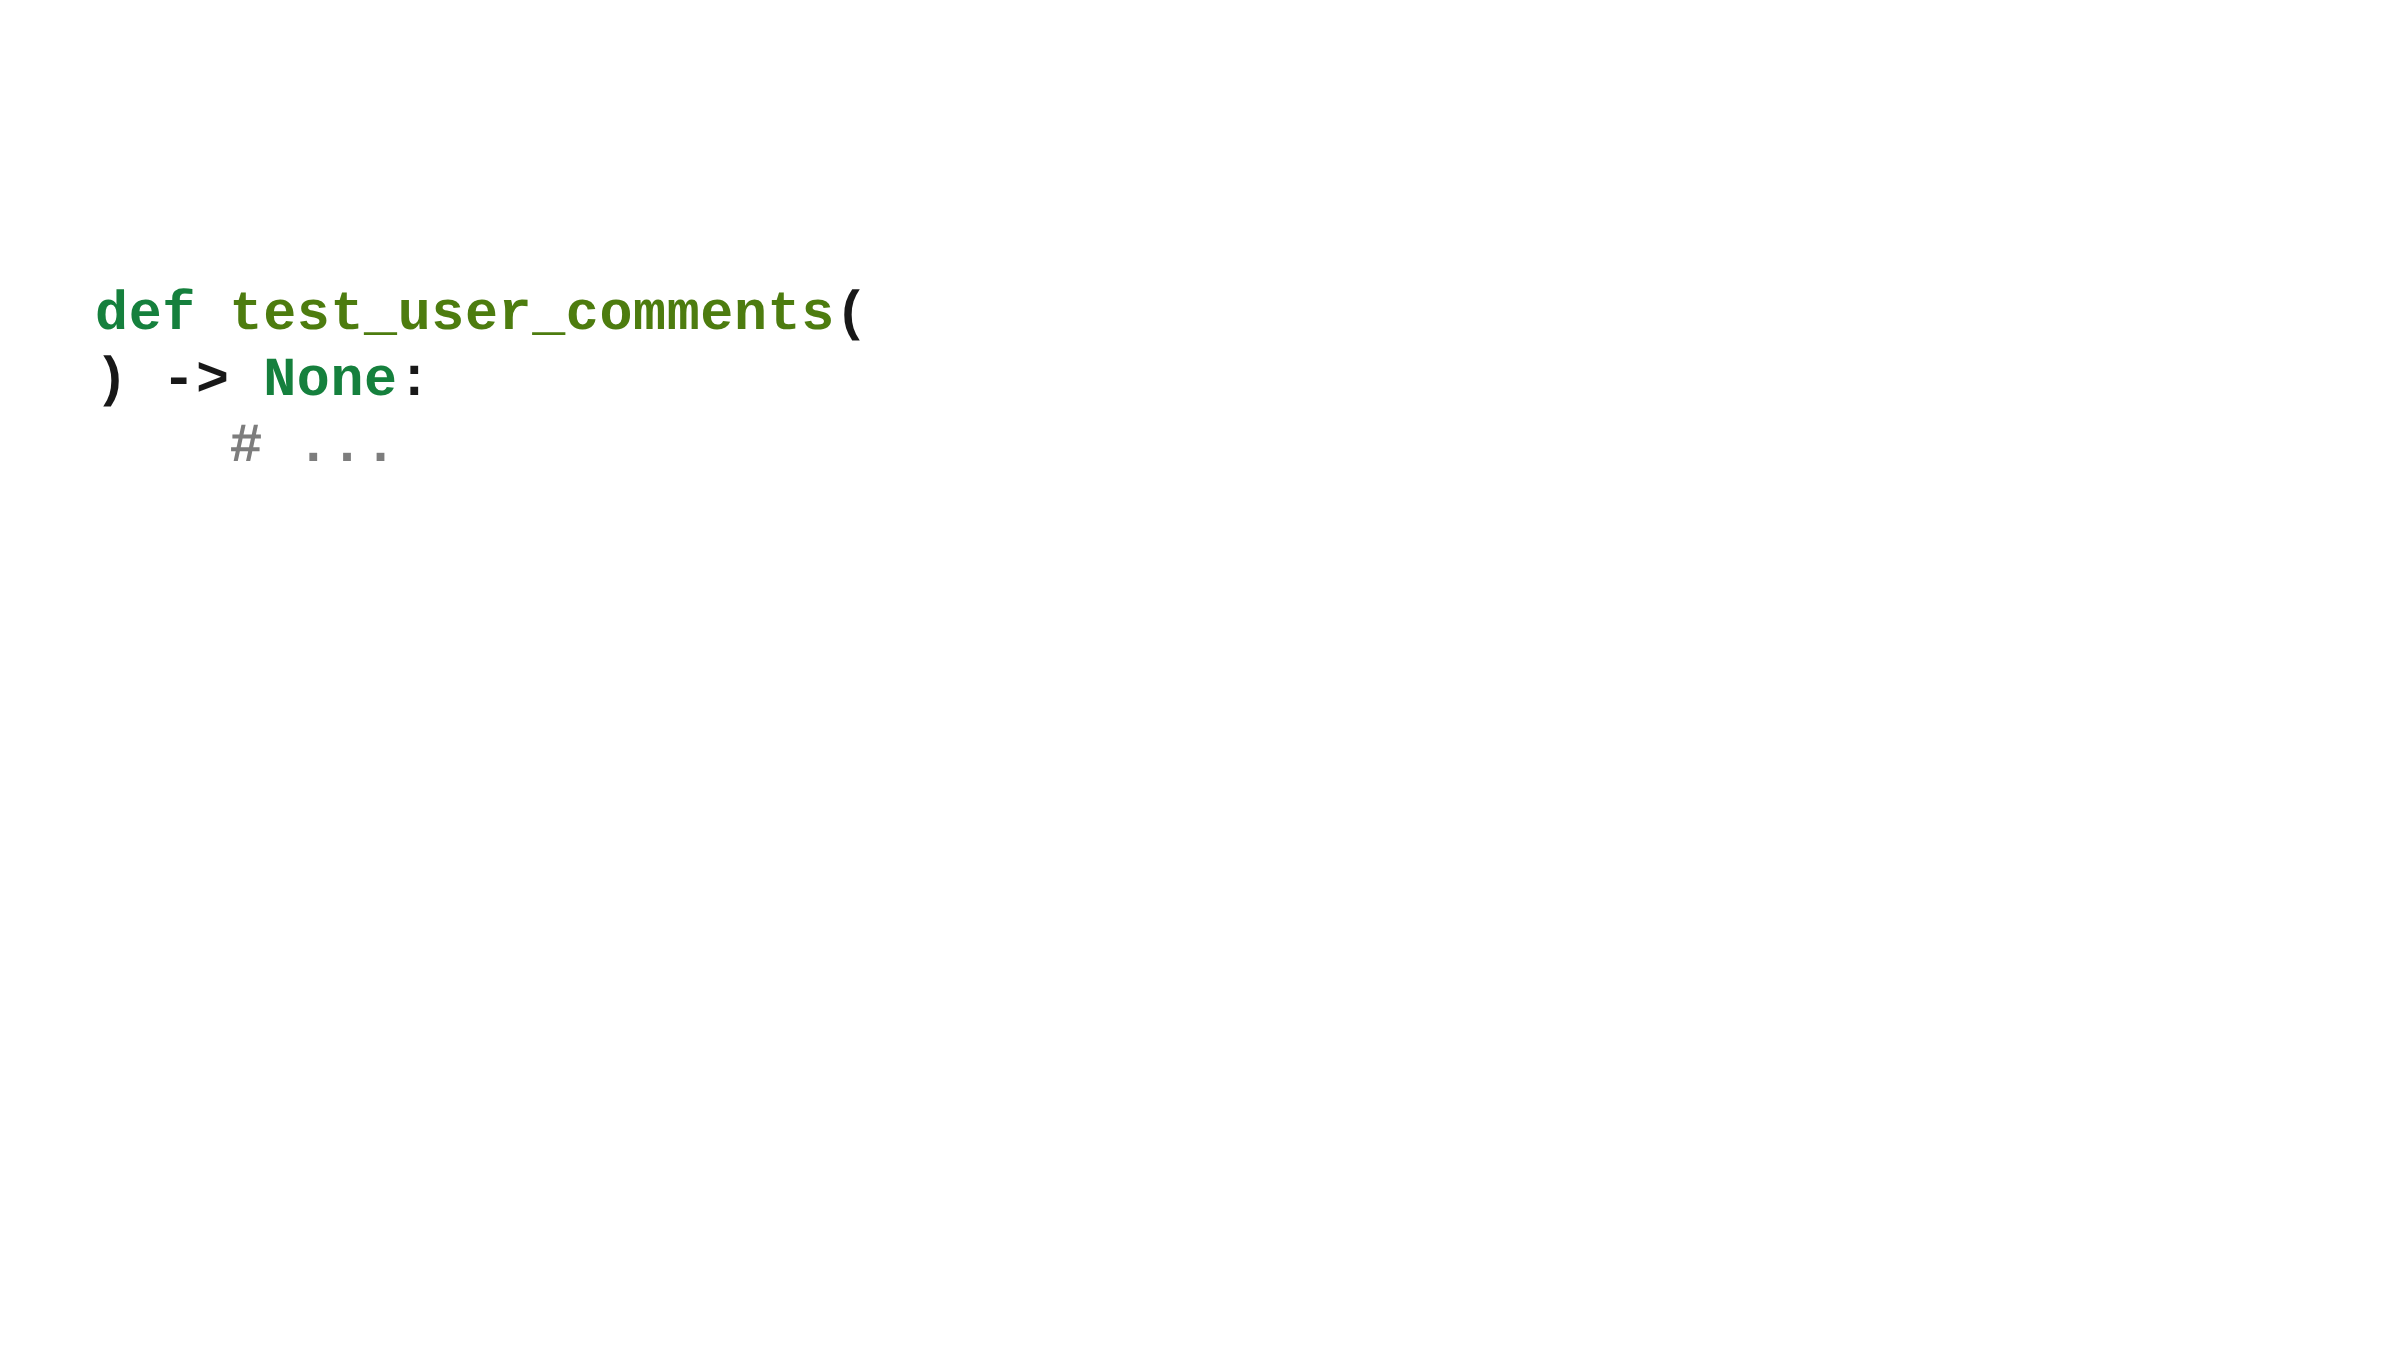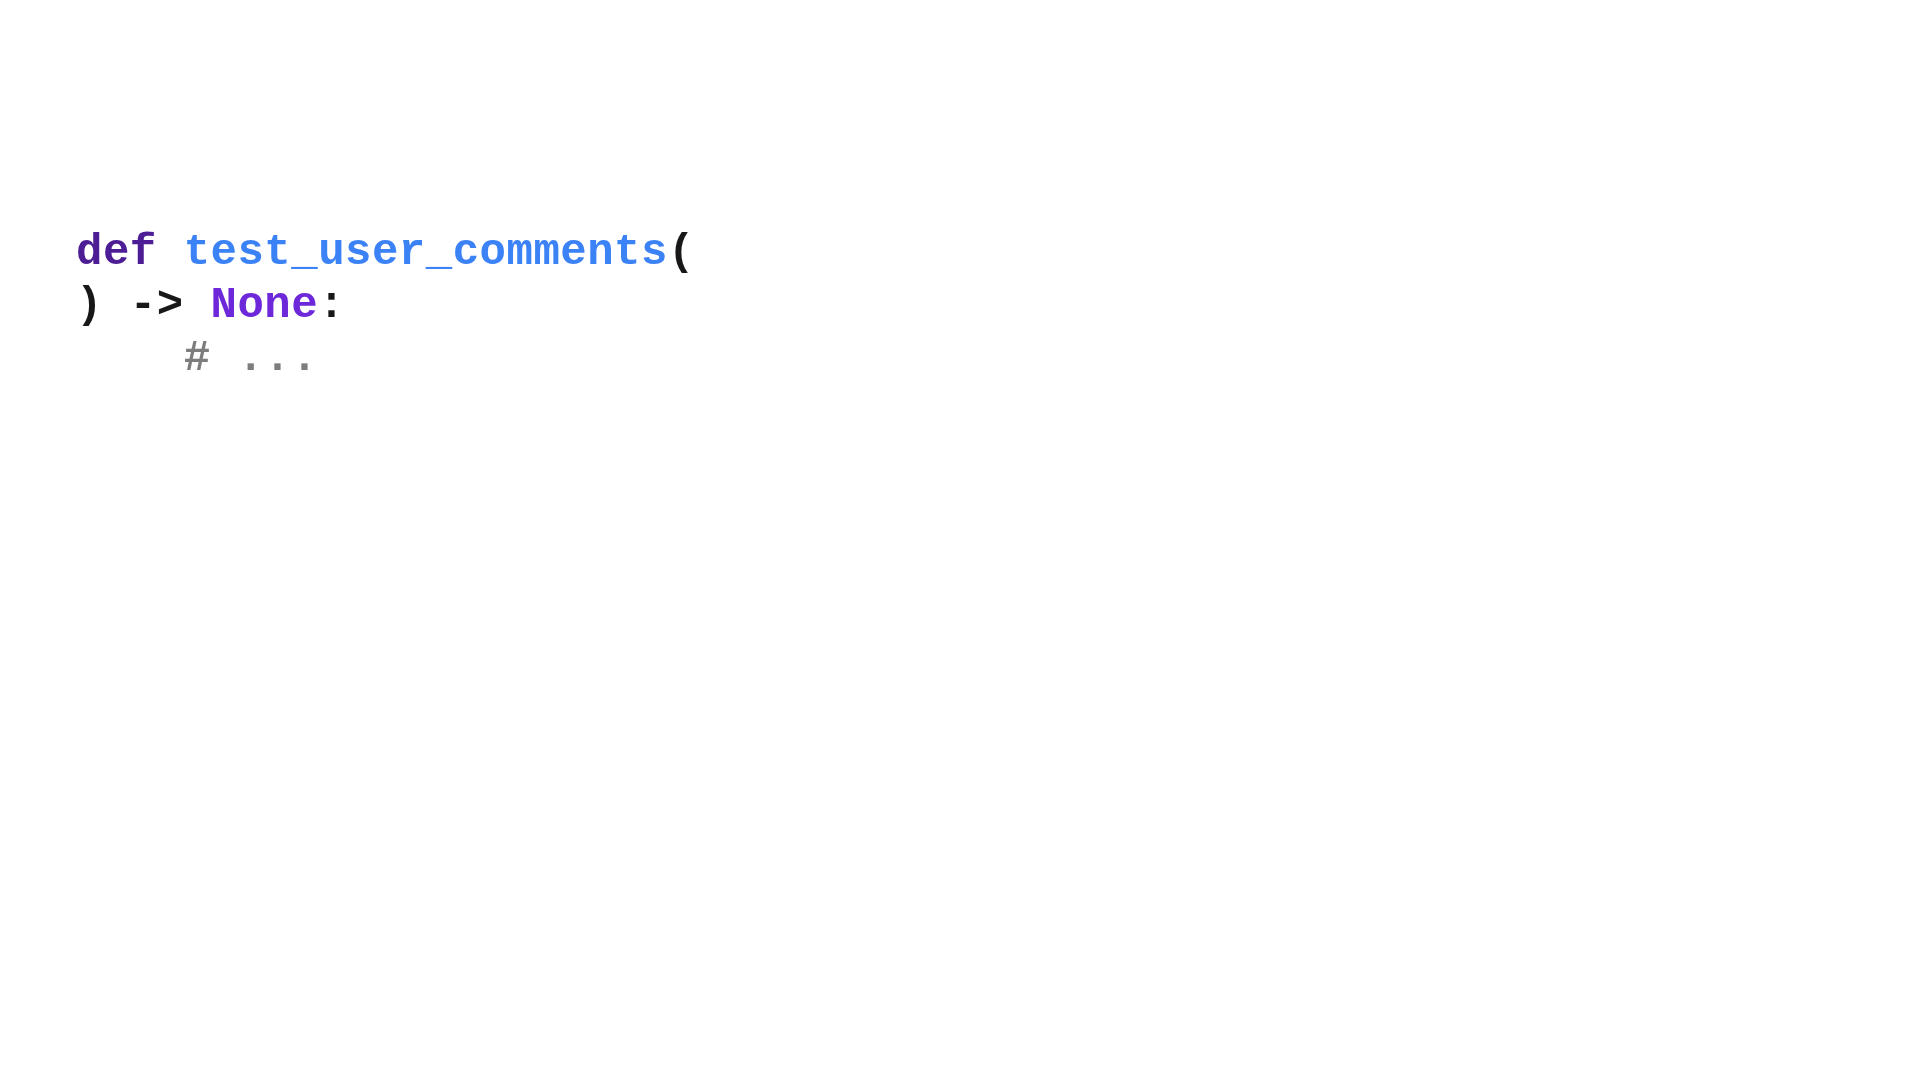--- a/index.html
+++ b/index.html
@@ -19,31 +19,31 @@
       padding-left: 76px;
       font-size: 44px;
       line-height: 1.21;
       font-weight: bold;
       letter-spacing: 0.5px;
     }
     .line {
       white-space: pre;
     }
     .kw-def {
-      color: #4c1d95;
+      color: #15803d;
     }
     .fn-name {
-      color: #3b82f6;
+      color: #4d7c0f;
       font-family: Liberation Mono, monospace;
     }
     .default {
       color: #181818;
     }
     .kw-none {
-      color: #6d28d9;
+      color: #15803d;
     }
     .comment {
       color: #7d7d7d;
     }
   </style>
 </head>
 <body>
 
 <div class="code-container">
   <div class="line"><span class="kw-def">def</span><span class="default"> </span><span class="fn-name">test_user_comments</span><span class="default">(</span></div>

